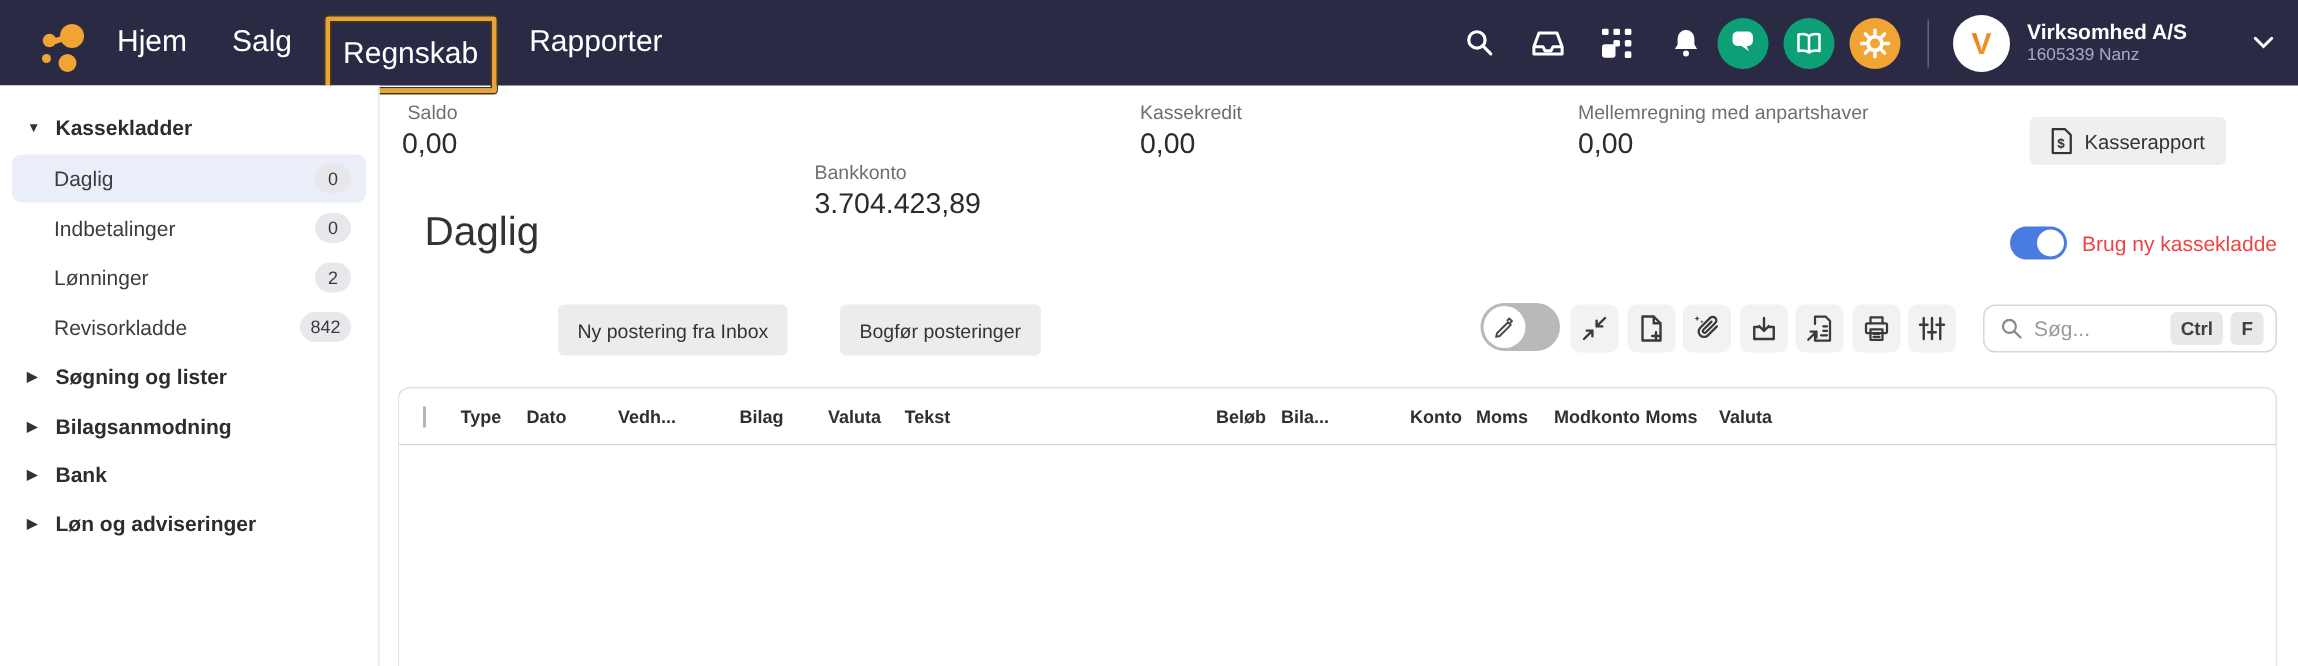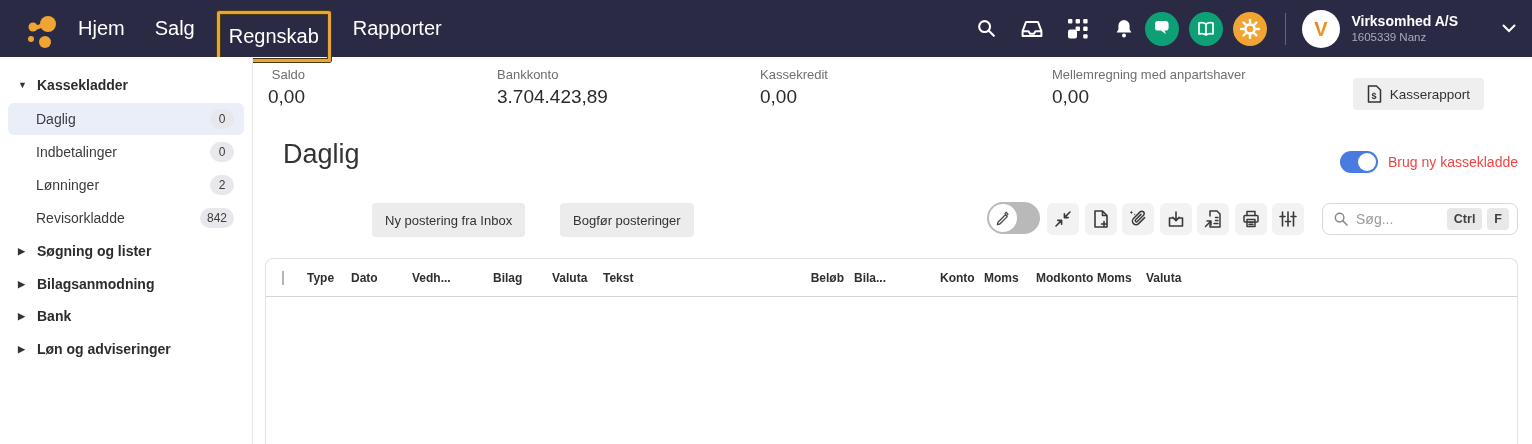--- a/index.html
+++ b/index.html
@@ -222,21 +222,21 @@
     <div class="side-section-head" style="top:284px;">
       <span class="tri">▶</span>
       <span>Løn og adviseringer</span>
     </div>
   </aside>
 
   <div class="stat" style="left:268px;text-align:right;">
     <div class="stat-label">Saldo</div>
     <div class="stat-value">0,00</div>
   </div>
-  <div class="stat" style="left:497px;">
+  <div class="stat" style="left:543px;margin-top:40px;">
     <div class="stat-label">Bankkonto</div>
     <div class="stat-value">3.704.423,89</div>
   </div>
   <div class="stat" style="left:760px;">
     <div class="stat-label">Kassekredit</div>
     <div class="stat-value">0,00</div>
   </div>
   <div class="stat" style="left:1052px;">
     <div class="stat-label">Mellemregning med anpartshaver</div>
     <div class="stat-value">0,00</div>

